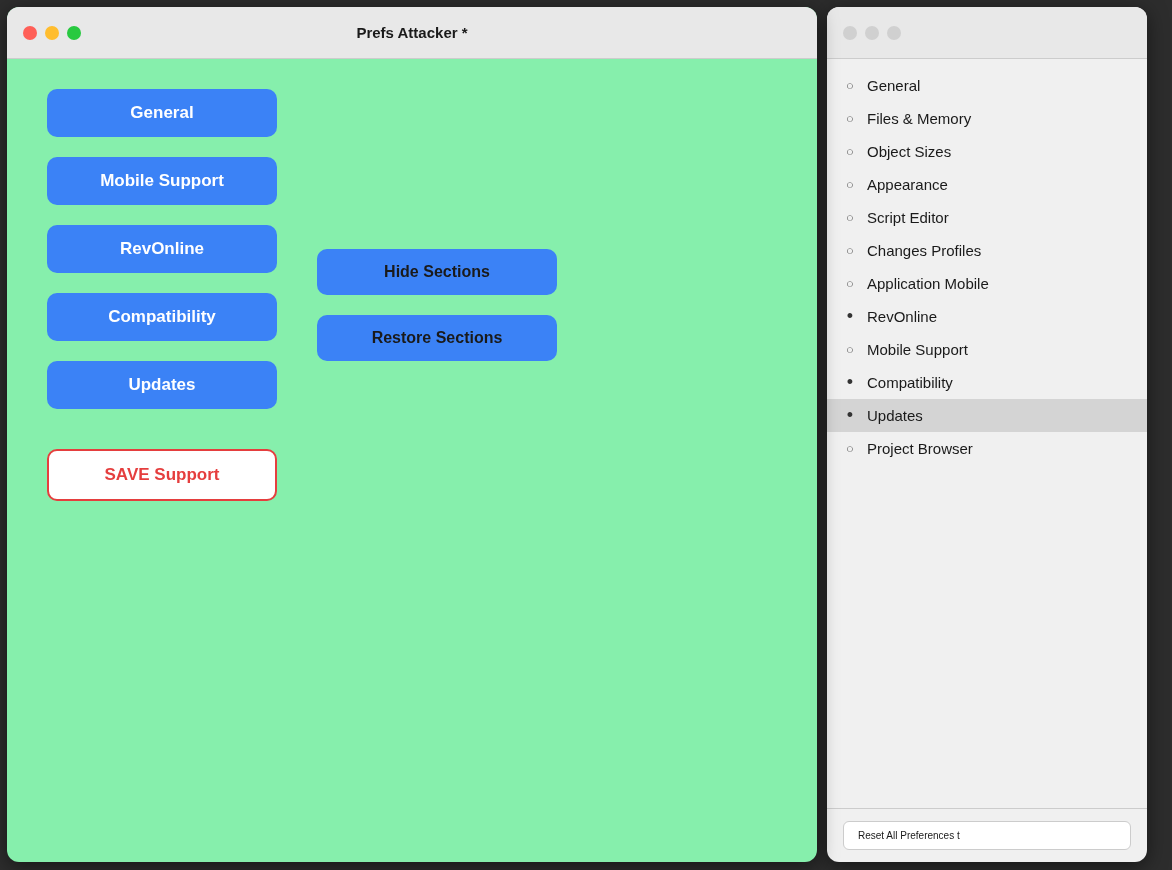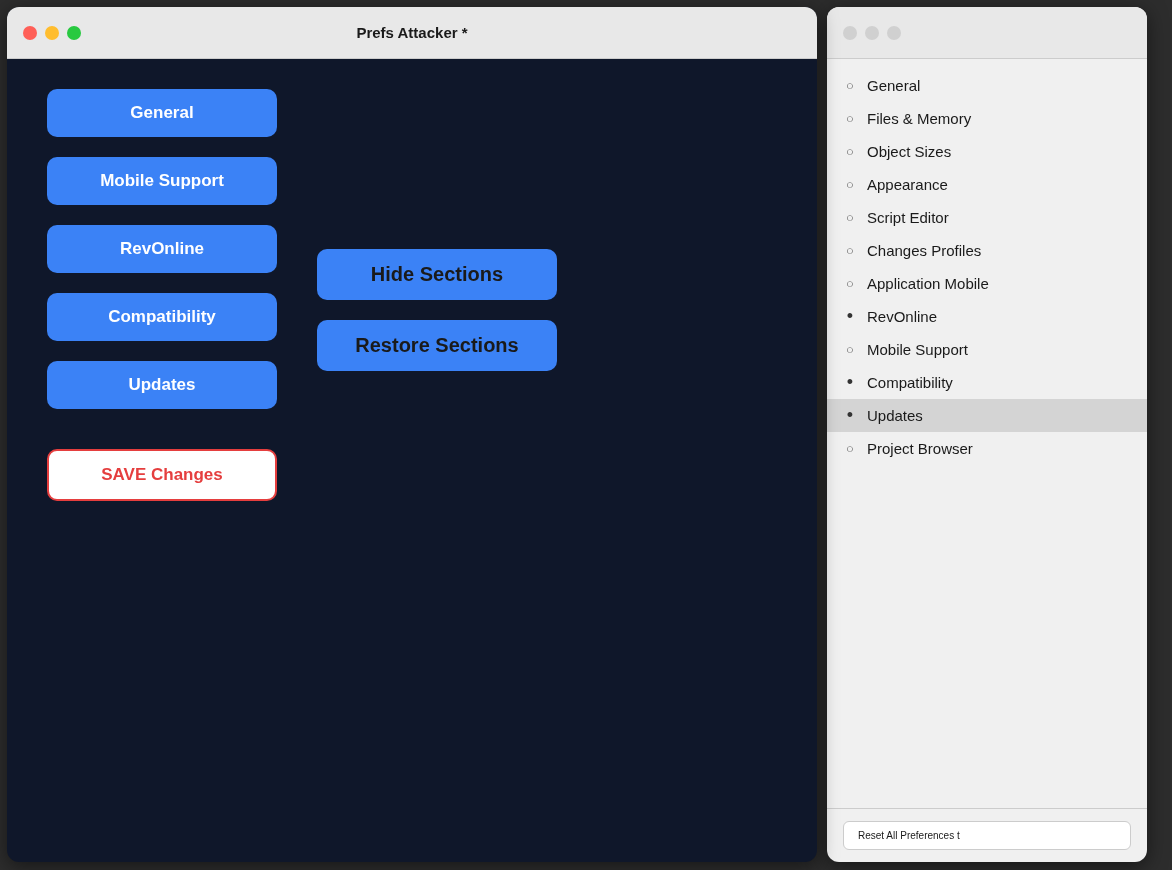--- a/index.html
+++ b/index.html
@@ -12,21 +12,21 @@
       align-items: flex-start;
       justify-content: flex-start;
       font-family: -apple-system, BlinkMacSystemFont, "Helvetica Neue", sans-serif;
       overflow: hidden;
     }
 
     
     .left-window {
       width: 810px;
       height: 855px;
-      background: #0f172a;
+      background: #86efac;
       border-radius: 12px;
       margin: 7px 0 0 7px;
       display: flex;
       flex-direction: column;
       position: relative;
       box-shadow: 0 4px 20px rgba(0,0,0,0.5);
     }
 
     .left-titlebar {
       display: flex;
@@ -109,21 +109,21 @@
     .right-col {
       display: flex;
       flex-direction: column;
       gap: 20px;
       padding-top: 160px;
     }
 
     .section-btn {
       background: #3b82f6;
       color: #1a1a1a;
-      font-size: 20px;
+      font-size: 16px;
       font-weight: 700;
       border: none;
       border-radius: 10px;
       padding: 14px 0;
       width: 240px;
       cursor: pointer;
       text-align: center;
     }
 
     
@@ -233,21 +233,21 @@
     <span class="left-title">Prefs Attacker *</span>
   </div>
 
   <div class="left-content">
     <div class="left-buttons-col">
       <button class="blue-btn">General</button>
       <button class="blue-btn">Mobile Support</button>
       <button class="blue-btn">RevOnline</button>
       <button class="blue-btn">Compatibility</button>
       <button class="blue-btn">Updates</button>
-      <button class="save-btn">SAVE Changes</button>
+      <button class="save-btn">SAVE Support</button>
     </div>
 
     <div class="right-col">
       <button class="section-btn">Hide Sections</button>
       <button class="section-btn">Restore Sections</button>
     </div>
   </div>
 </div>
 
 <div class="right-window">

